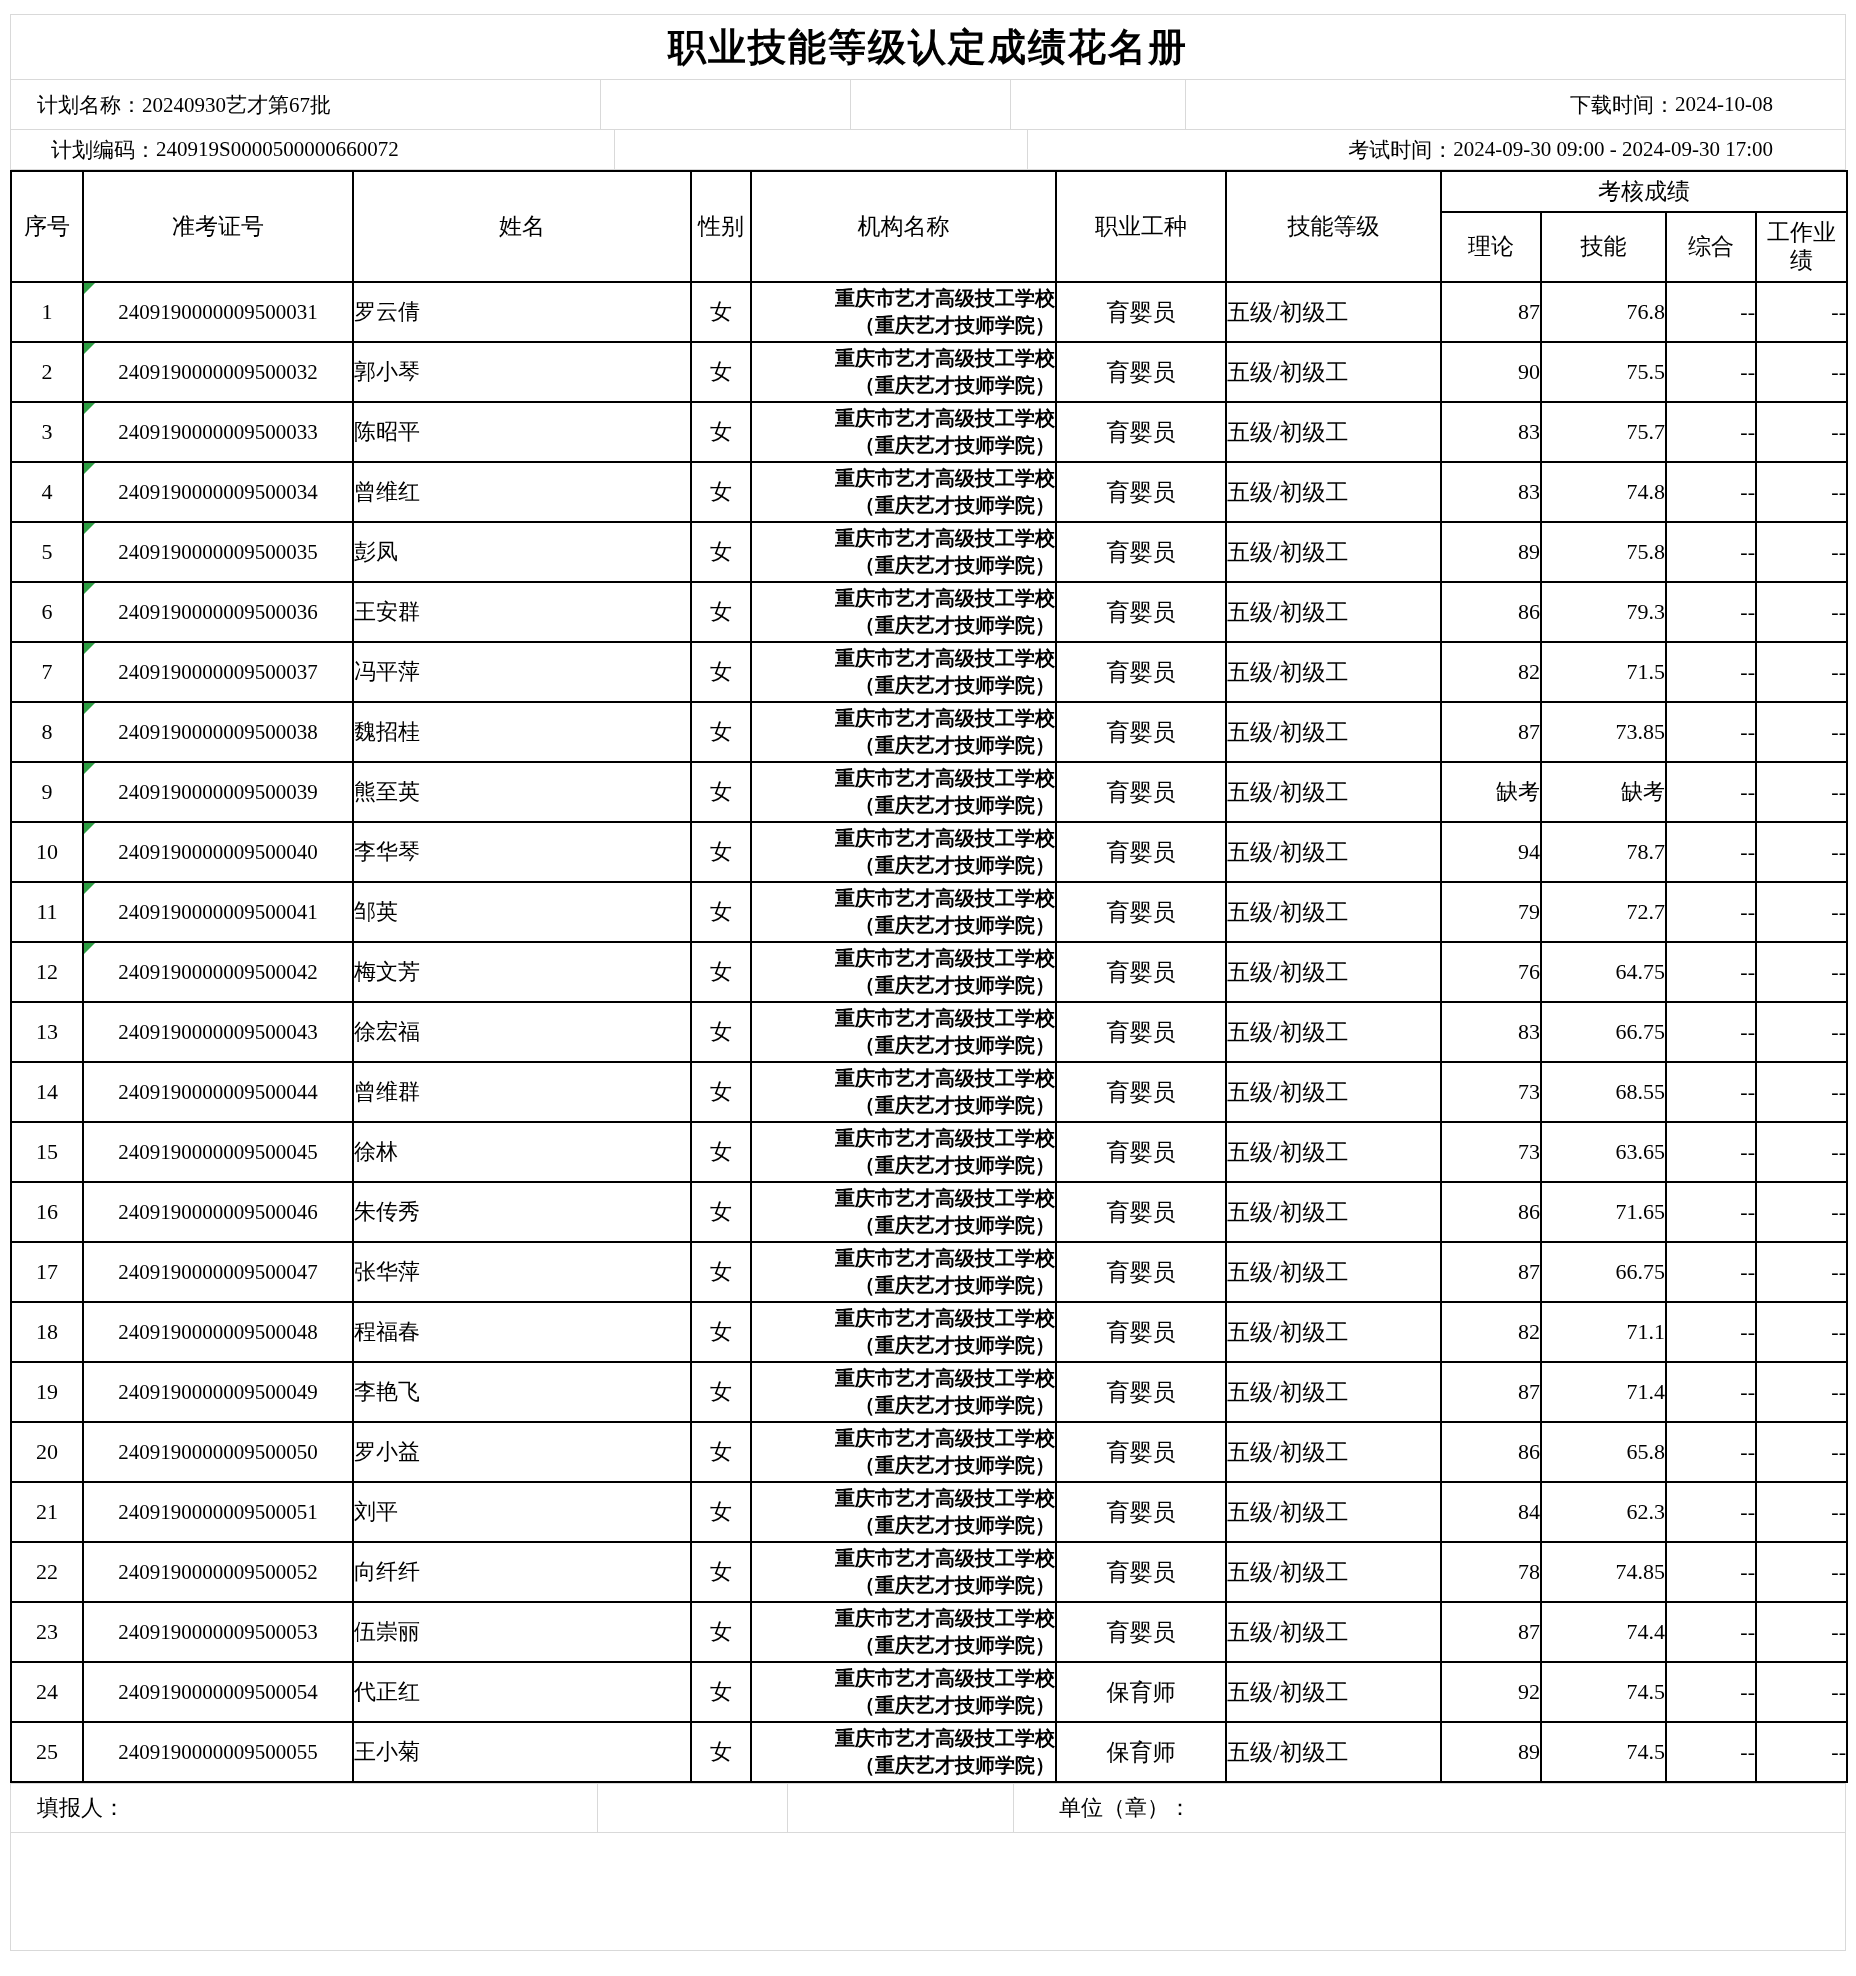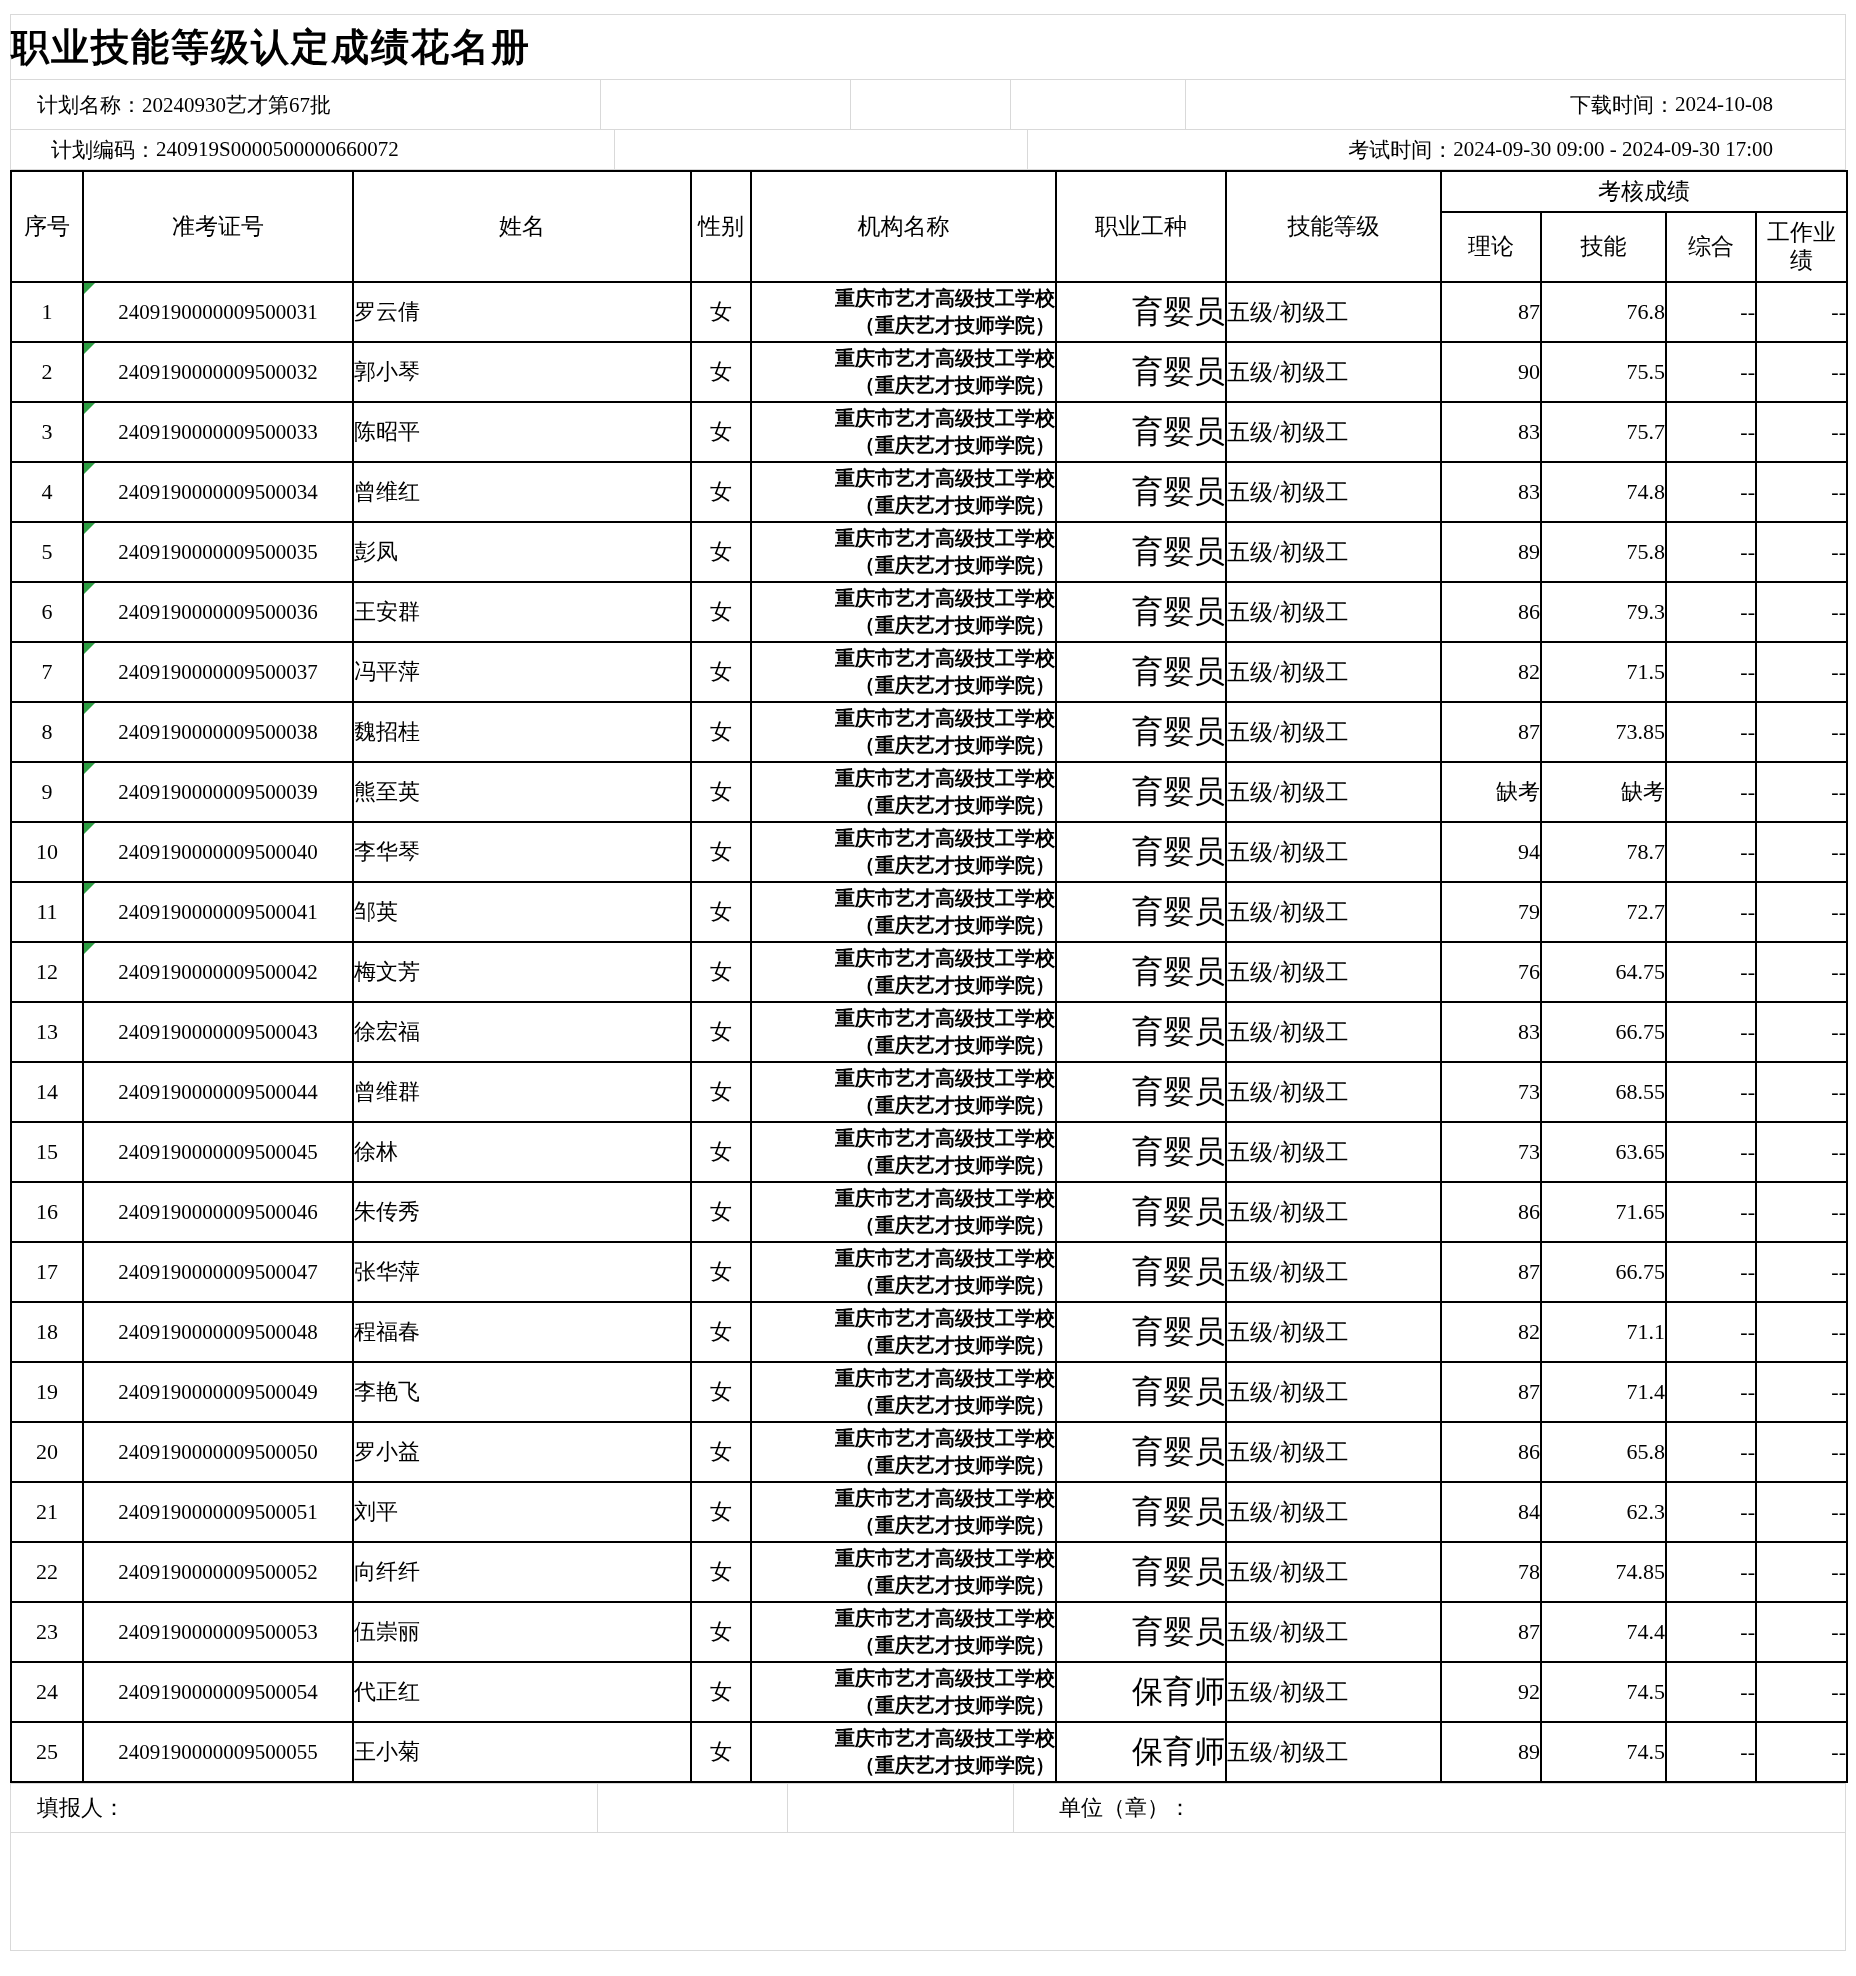--- a/index.html
+++ b/index.html
@@ -2,21 +2,21 @@
 <html><head>
 <meta charset="utf-8">
 <style>
   html,body{margin:0;padding:0;background:#ffffff;}
   body{width:1856px;height:1976px;color:#000;
        font-family:"Liberation Serif","DejaVu Serif",serif;}
   .sheet{position:relative;width:1836px;margin:14px 10px 0 10px;}
 
   .band{box-sizing:border-box;border:1px solid #d9d9d9;display:flex;background:#fff;}
   .band + .band{border-top:none;}
-  .title-band{height:66px;align-items:center;justify-content:flex-start;}
+  .title-band{height:66px;align-items:center;justify-content:center;}
   .page-title{font-size:38px;font-weight:bold;letter-spacing:2px;}
 
   .info-band{height:50px;font-size:21px;}
   .info-band.second{height:40px;padding-left:14px;}
   .info-cell{display:flex;align-items:center;box-sizing:border-box;
              border-right:1px solid #d9d9d9;padding-left:26px;overflow:hidden;white-space:nowrap;}
   .info-cell.blank{padding:0;}
   .info-cell.last{border-right:none;}
   .info-cell.right{justify-content:flex-end;padding-right:72px;padding-left:0;}
 
@@ -26,21 +26,21 @@
   thead th{font-weight:normal;font-size:23px;text-align:center;vertical-align:middle;
            padding:0 4px;line-height:28px;}
   tbody tr{height:60px;}
   tbody td{font-size:22px;vertical-align:middle;}
 
   .c-no{text-align:center;}
   .c-ticket{position:relative;text-align:center;font-size:21px;}
   .c-name{text-align:left;padding-left:12px;}
   .c-gender{text-align:center;}
   .c-org{text-align:right;padding-left:8px;font-size:20px;line-height:27px;font-weight:bold;}
-  .c-occ{text-align:right;padding-left:12px;font-size:31px;margin-top:37px;}
+  .c-occ{text-align:center;padding-left:12px;font-size:23px;margin-top:37px;}
   .c-level{text-align:left;padding-left:16px;font-size:23px;}
   .c-score{text-align:right;padding-right:6px;}
 
   .green-mark{position:absolute;top:0;left:0;width:0;height:0;
               border-top:11px solid #2e9e44;border-right:11px solid transparent;}
 
   .footer-band{height:50px;font-size:22px;}
   .footer-cell{display:flex;align-items:center;box-sizing:border-box;
                border-right:1px solid #d9d9d9;overflow:hidden;white-space:nowrap;}
   .footer-cell.last{border-right:none;}

